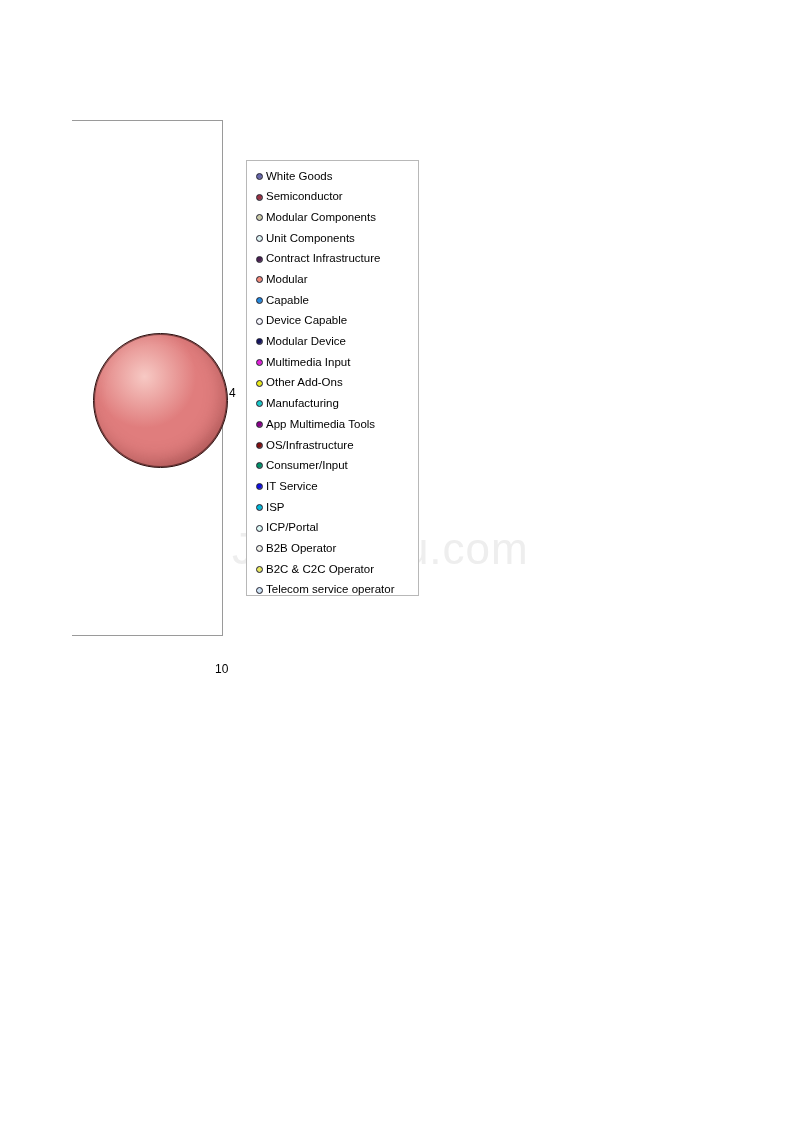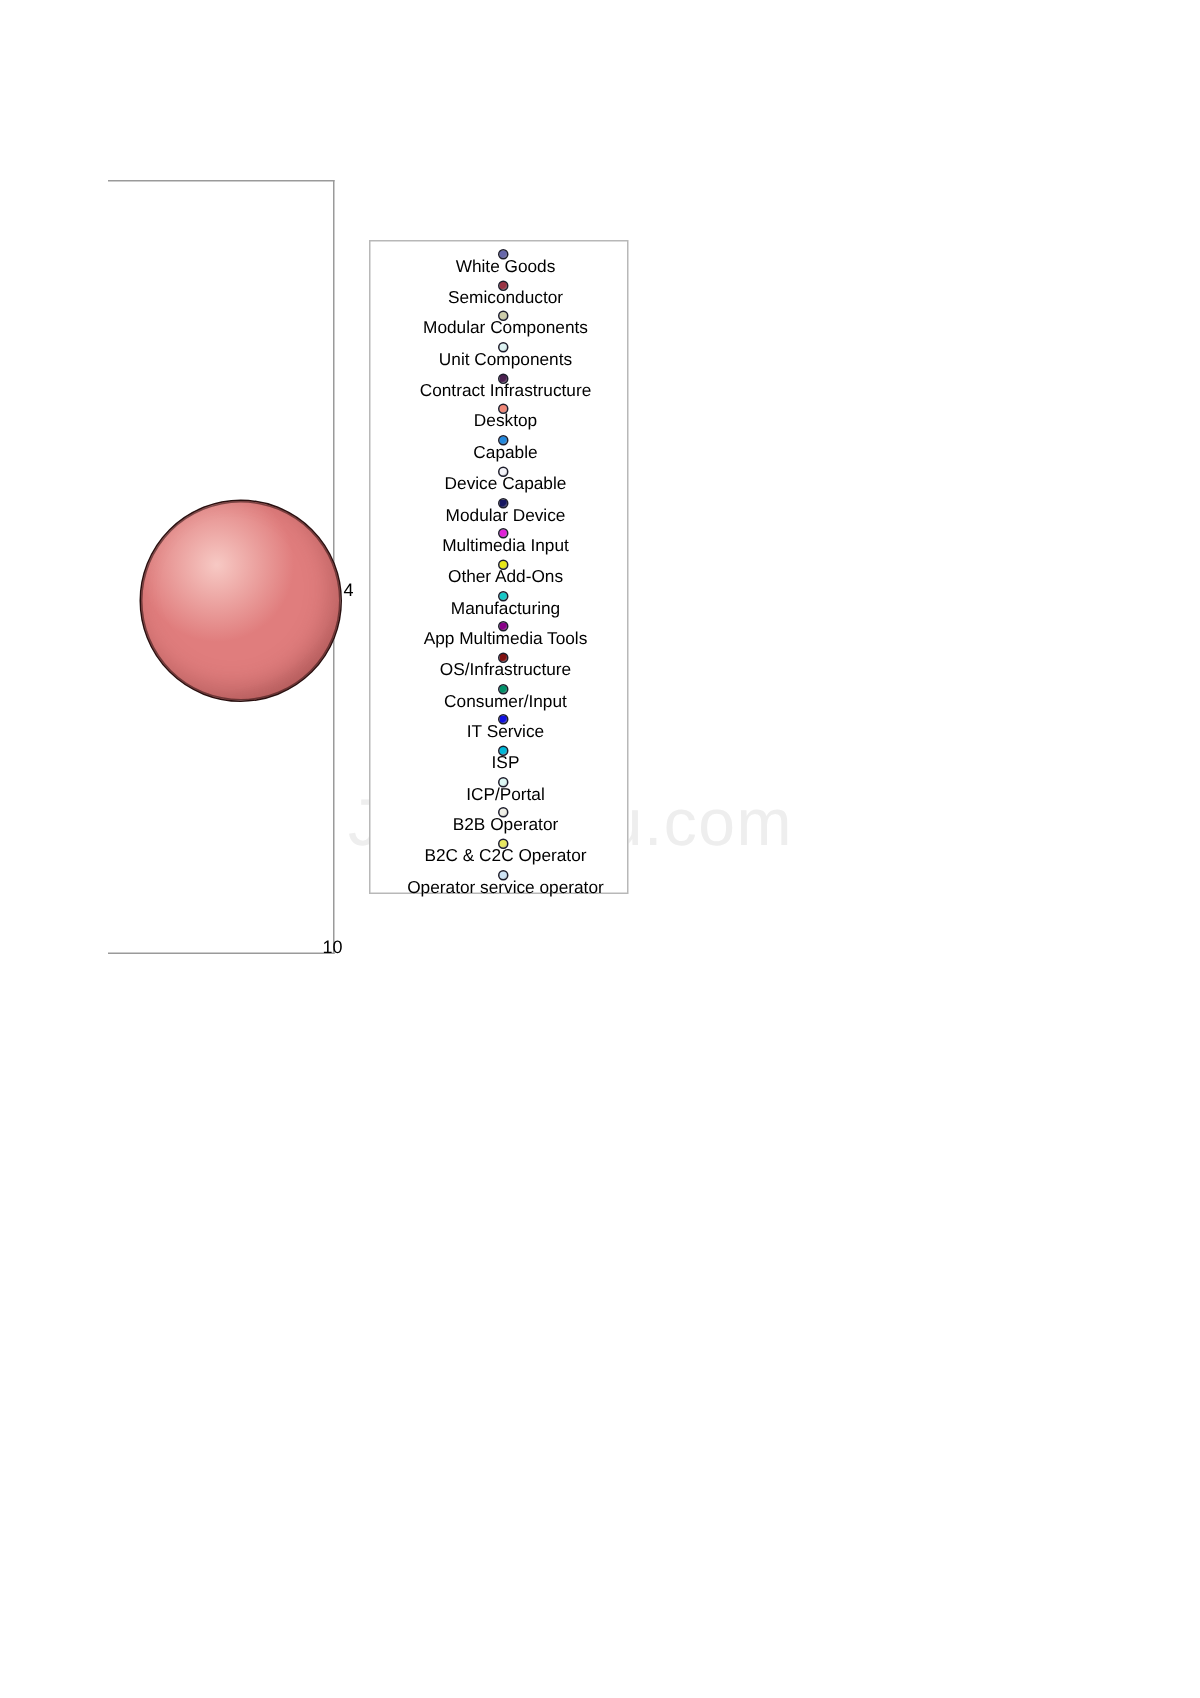--- a/index.html
+++ b/index.html
@@ -75,40 +75,39 @@
     font-size: 12px;
     color: #000000;
     white-space: nowrap;
   }
   #y-tick-4 {
     left: 229px;
     top: 386px;
   }
   #x-tick-10 {
     left: 215px;
-    top: 624px;
+    top: 662px;
   }
 
   
   #legend {
     position: absolute;
     left: 246px;
     top: 160px;
     width: 173px;
     height: 436px;
     border: 1px solid #b8b8b8;
     background: #ffffff;
     box-sizing: border-box;
     padding: 5px 0 0 9px;
   }
   .legend-item {
     display: flex;
     align-items: center;
     height: 20.7px;
-    flex-direction: column;
   }
   .legend-marker {
     width: 7px;
     height: 7px;
     border-radius: 50%;
     flex: 0 0 auto;
     margin-right: 3px;
     border: 1px solid #1c1c2a;
     box-sizing: border-box;
   }
@@ -152,21 +151,21 @@
       <div class="legend-item">
         <span class="legend-marker" style="background: radial-gradient(circle at 32% 30%, rgb(221, 242, 242) 0%, rgb(221, 242, 242) 55%, rgba(0, 0, 0, 0.35) 100%);"></span>
         <span class="legend-label">Unit Components</span>
       </div>
       <div class="legend-item">
         <span class="legend-marker" style="background: radial-gradient(circle at 32% 30%, rgb(75, 32, 80) 0%, rgb(75, 32, 80) 55%, rgba(0, 0, 0, 0.35) 100%);"></span>
         <span class="legend-label">Contract Infrastructure</span>
       </div>
       <div class="legend-item">
         <span class="legend-marker" style="background: radial-gradient(circle at 32% 30%, rgb(240, 136, 120) 0%, rgb(240, 136, 120) 55%, rgba(0, 0, 0, 0.35) 100%);"></span>
-        <span class="legend-label">Desktop</span>
+        <span class="legend-label">Modular</span>
       </div>
       <div class="legend-item">
         <span class="legend-marker" style="background: radial-gradient(circle at 32% 30%, rgb(34, 136, 221) 0%, rgb(34, 136, 221) 55%, rgba(0, 0, 0, 0.35) 100%);"></span>
         <span class="legend-label">Capable</span>
       </div>
       <div class="legend-item">
         <span class="legend-marker" style="background: radial-gradient(circle at 32% 30%, rgb(244, 244, 250) 0%, rgb(244, 244, 250) 55%, rgba(0, 0, 0, 0.35) 100%);"></span>
         <span class="legend-label">Device Capable</span>
       </div>
       <div class="legend-item">
@@ -212,17 +211,17 @@
       <div class="legend-item">
         <span class="legend-marker" style="background: radial-gradient(circle at 32% 30%, rgb(240, 240, 232) 0%, rgb(240, 240, 232) 55%, rgba(0, 0, 0, 0.35) 100%);"></span>
         <span class="legend-label">B2B Operator</span>
       </div>
       <div class="legend-item">
         <span class="legend-marker" style="background: radial-gradient(circle at 32% 30%, rgb(232, 232, 96) 0%, rgb(232, 232, 96) 55%, rgba(0, 0, 0, 0.35) 100%);"></span>
         <span class="legend-label">B2C &amp; C2C Operator</span>
       </div>
       <div class="legend-item">
         <span class="legend-marker" style="background: radial-gradient(circle at 32% 30%, rgb(207, 228, 246) 0%, rgb(207, 228, 246) 55%, rgba(0, 0, 0, 0.35) 100%);"></span>
-        <span class="legend-label">Operator service operator</span>
+        <span class="legend-label">Telecom service operator</span>
       </div>
     </div>
 
 </div>
 
 </body></html>

